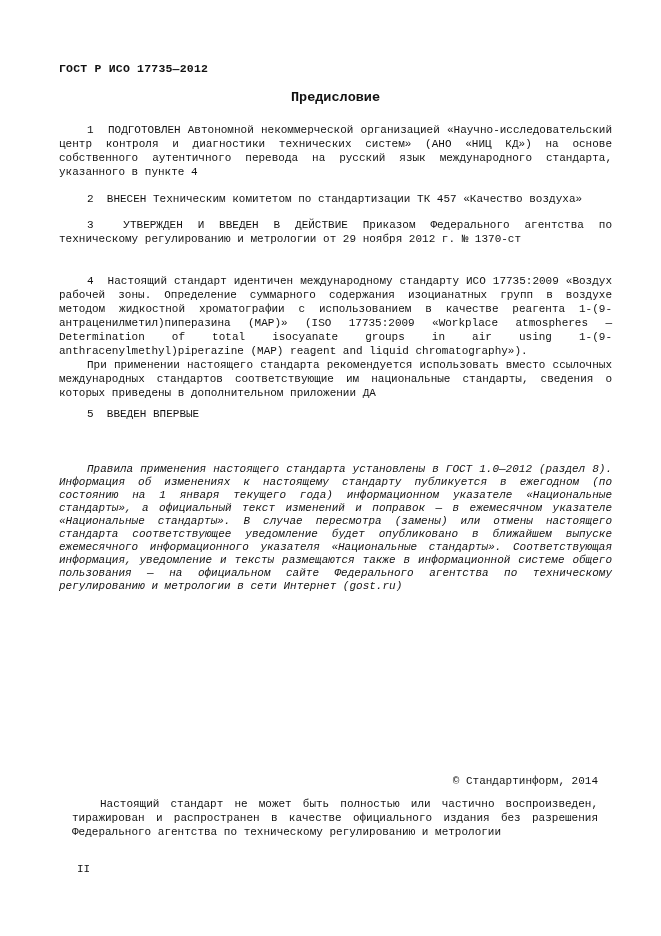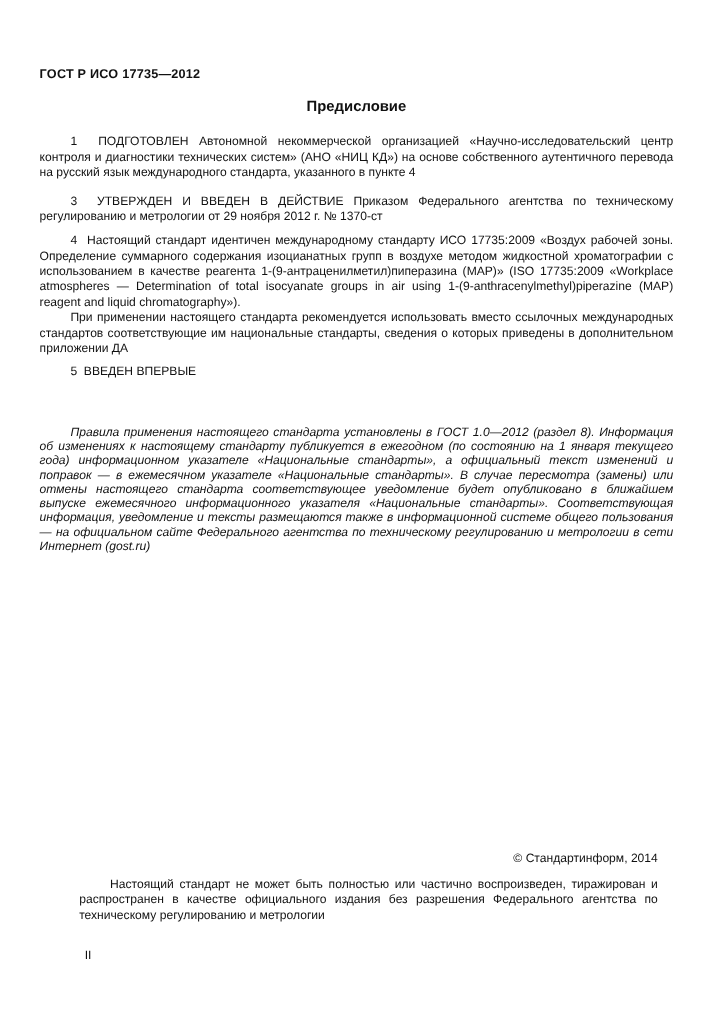--- a/index.html
+++ b/index.html
@@ -7,22 +7,23 @@
   body {
     font-family: "Liberation Sans", sans-serif;
     color: #111111;
     -webkit-font-smoothing: antialiased;
   }
   .page {
     position: relative;
     width: 661px;
     height: 936px;
     background: #ffffff;
-    padding: 62px 49px 0 36px;
+    padding: 62px 49px 0 59px;
     overflow: hidden;
+    font-family: Liberation Mono, monospace;
   }
   .doc-header {
     font-size: 11.5px;
     font-weight: bold;
     letter-spacing: 0.2px;
   }
   .doc-title {
     margin-top: 15px;
     font-size: 13.5px;
     font-weight: bold;
@@ -30,21 +31,21 @@
   }
   .para {
     font-size: 11px;
     line-height: 14px;
     text-align: justify;
     text-indent: 28px;
   }
   .p1 { margin-top: 18px; }
   .p2 { margin-top: 13px; }
   .p3 { margin-top: 12px; }
-  .p4 { margin-top: 8px; }
+  .p4 { margin-top: 28px; }
   .cont { margin-top: 0; }
   .p5 { margin-top: 7px; }
   .italic-note {
     margin-top: 42px;
     font-style: italic;
     line-height: 13px;
   }
   .bottom {
     position: absolute;
     left: 72px;
@@ -68,20 +69,21 @@
 <body>
 
 <div class="page">
 
   <div class="doc-header">ГОСТ Р ИСО 17735—2012</div>
 
   <h1 class="doc-title">Предисловие</h1>
 
   <p class="para p1">1&nbsp;&nbsp;ПОДГОТОВЛЕН Автономной некоммерческой организацией «Научно-исследовательский центр контроля и диагностики технических систем» (АНО «НИЦ&nbsp;КД») на основе собственного аутентичного перевода на русский язык международного стандарта, указанного в пункте 4</p>
 
+  <p class="para p2">2&nbsp;&nbsp;ВНЕСЕН Техническим комитетом по стандартизации ТК 457 «Качество воздуха»</p>
 
   <p class="para p3">3&nbsp;&nbsp;УТВЕРЖДЕН И ВВЕДЕН В ДЕЙСТВИЕ Приказом Федерального агентства по техническому регулированию и метрологии от 29 ноября 2012 г. № 1370-ст</p>
 
   <p class="para p4">4&nbsp;&nbsp;Настоящий стандарт идентичен международному стандарту ИСО 17735:2009 «Воздух рабочей зоны. Определение суммарного содержания изоцианатных групп в воздухе методом жидкостной хроматографии с использованием в качестве реагента 1-(9-антраценилметил)пиперазина (МАР)» (ISO 17735:2009 «Workplace atmospheres — Determination of total isocyanate groups in air using 1-(9-anthracenylmethyl)piperazine (MAP) reagent and liquid chromatography»).</p>
 
   <p class="para cont">При применении настоящего стандарта рекомендуется использовать вместо ссылочных международных стандартов соответствующие им национальные стандарты, сведения о которых приведены в дополнительном приложении ДА</p>
 
   <p class="para p5">5&nbsp;&nbsp;ВВЕДЕН ВПЕРВЫЕ</p>
 
   <p class="para italic-note">Правила применения настоящего стандарта установлены в ГОСТ 1.0—2012 (раздел 8). Информация об изменениях к настоящему стандарту публикуется в ежегодном (по состоянию на 1 января текущего года) информационном указателе «Национальные стандарты», а официальный текст изменений и поправок — в ежемесячном указателе «Национальные стандарты». В случае пересмотра (замены) или отмены настоящего стандарта соответствующее уведомление будет опубликовано в ближайшем выпуске ежемесячного информационного указателя «Национальные стандарты». Соответствующая информация, уведомление и тексты размещаются также в информационной системе общего пользования — на официальном сайте Федерального агентства по техническому регулированию и метрологии в сети Интернет (gost.ru)</p>

